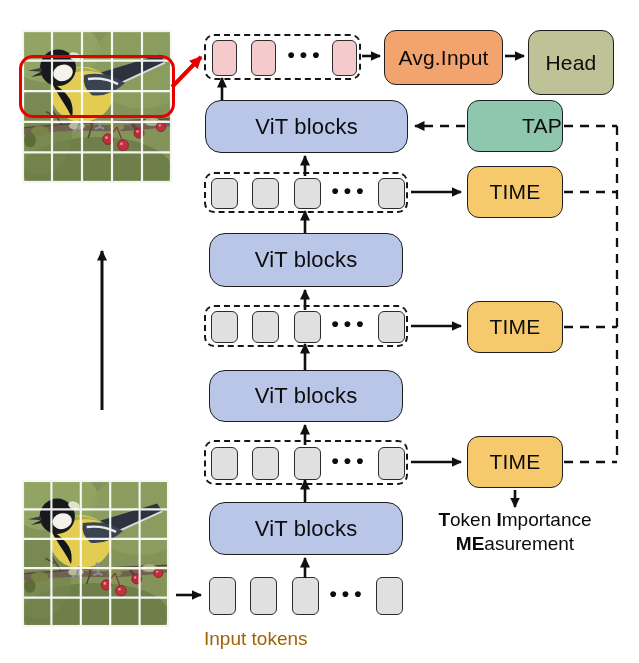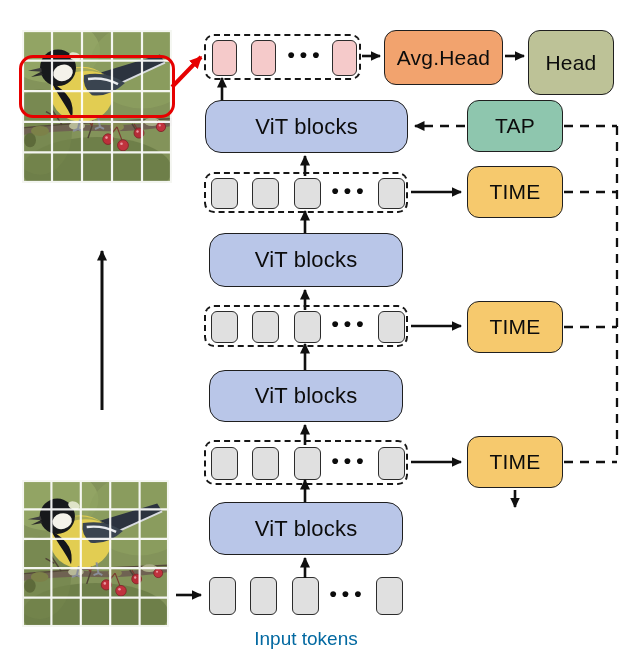--- a/index.html
+++ b/index.html
@@ -9,21 +9,21 @@
   }
   
   .box{
     position:absolute;display:flex;align-items:center;justify-content:center;
     border:1.7px solid #1f1f1f;border-radius:12px;font-size:21px;color:#0c0c0c;
     box-sizing:border-box;letter-spacing:.2px;
   }
   .vit{background:var(--vit-fill,#b9c6e8);font-size:22px;border-radius:16px;}
   .avgpool{background:var(--avg-pool-fill,#f2a36e);}
   .head{background:var(--head-fill,#bdc297);}
-  .tap{background:var(--tap-fill,#8ec6ae);}
+  .tap{background:var(--tap-fill,#8ec6ae);justify-content:flex-end;}
   .time{background:var(--time-fill,#f6c96d);}
   
   .token-row{
     position:absolute;border:2px dashed #161616;border-radius:10px;box-sizing:border-box;
     background:transparent;
   }
   .token-row.noborder{border:none;}
   .token{
     position:absolute;box-sizing:border-box;border:1.8px solid #2c2c2c;border-radius:6px;
     background:var(--gray-token-fill,#e0e0e0);
@@ -38,21 +38,21 @@
   .bird-fig svg{display:block;width:100%;height:100%;}
   .red-rect{
     position:absolute;border:3.5px solid var(--highlight-red,#e60000);border-radius:14px;
     box-sizing:border-box;z-index:5;background:transparent;
   }
   
   .caption{
     position:absolute;text-align:center;font-size:19px;line-height:24px;color:#0c0c0c;
   }
   .caption .b{font-weight:bold;}
-  .figlabel{position:absolute;text-align:center;font-size:19px;color:#0369a1;}
+  .figlabel{position:absolute;text-align:left;font-size:19px;color:#a16207;}
   #connectors{position:absolute;left:0;top:0;z-index:6;pointer-events:none;}
   #birddefs{position:absolute;width:0;height:0;}
 </style>
 </head>
 <body>
 
 <svg id="birddefs" aria-hidden="true">
   <defs>
     <g id="bird-art">
       <rect width="150" height="150" fill="#83935a"></rect>
@@ -177,38 +177,42 @@
   <div class="token-row noborder" style="left:204px;top:577px;width:204px;height:38px;">
     <span class="token" style="left:5px;top:0;width:27px;height:38px;"></span>
     <span class="token" style="left:46px;top:0;width:27px;height:38px;"></span>
     <span class="token" style="left:88px;top:0;width:27px;height:38px;"></span>
     <span class="dots" style="left:120px;width:48px;">•••</span>
     <span class="token" style="left:172px;top:0;width:27px;height:38px;"></span>
   </div>
   <div class="figlabel" style="left:204px;top:628px;width:204px;">Input tokens</div>
 
   <div class="box avgpool" style="left:384px;top:30px;width:119px;height:55px;">
-    <span>Avg.Head</span>
+    <span>Avg.Input</span>
   </div>
   <div class="box head" style="left:528px;top:30px;width:86px;height:65px;">
     <span>Head</span>
   </div>
   <div class="box tap" style="left:467px;top:100px;width:96px;height:52px;">
     <span>TAP</span>
   </div>
   <div class="box time" style="left:467px;top:166px;width:96px;height:52px;">
     <span>TIME</span>
   </div>
   <div class="box time" style="left:467px;top:301px;width:96px;height:52px;">
     <span>TIME</span>
   </div>
   <div class="box time" style="left:467px;top:436px;width:96px;height:52px;">
     <span>TIME</span>
   </div>
 
+  <div class="caption" style="left:405px;top:508px;width:220px;">
+    <div><span class="b">T</span><span>oken</span> <span class="b">I</span><span>mportance</span></div>
+    <div><span class="b">ME</span><span>asurement</span></div>
+  </div>
 
   <svg id="connectors" width="639" height="663" viewBox="0 0 639 663">
     <defs>
       <marker id="ah" markerUnits="userSpaceOnUse" markerWidth="11" markerHeight="10" refX="9.5" refY="5" orient="auto">
         <path d="M0,0 L10.5,5 L0,10 Z" fill="#101010"></path>
       </marker>
       <marker id="ahred" markerUnits="userSpaceOnUse" markerWidth="13" markerHeight="12" refX="11" refY="6" orient="auto">
         <path d="M0,0 L12.5,6 L0,12 Z" fill="#e60000"></path>
       </marker>
     </defs>

